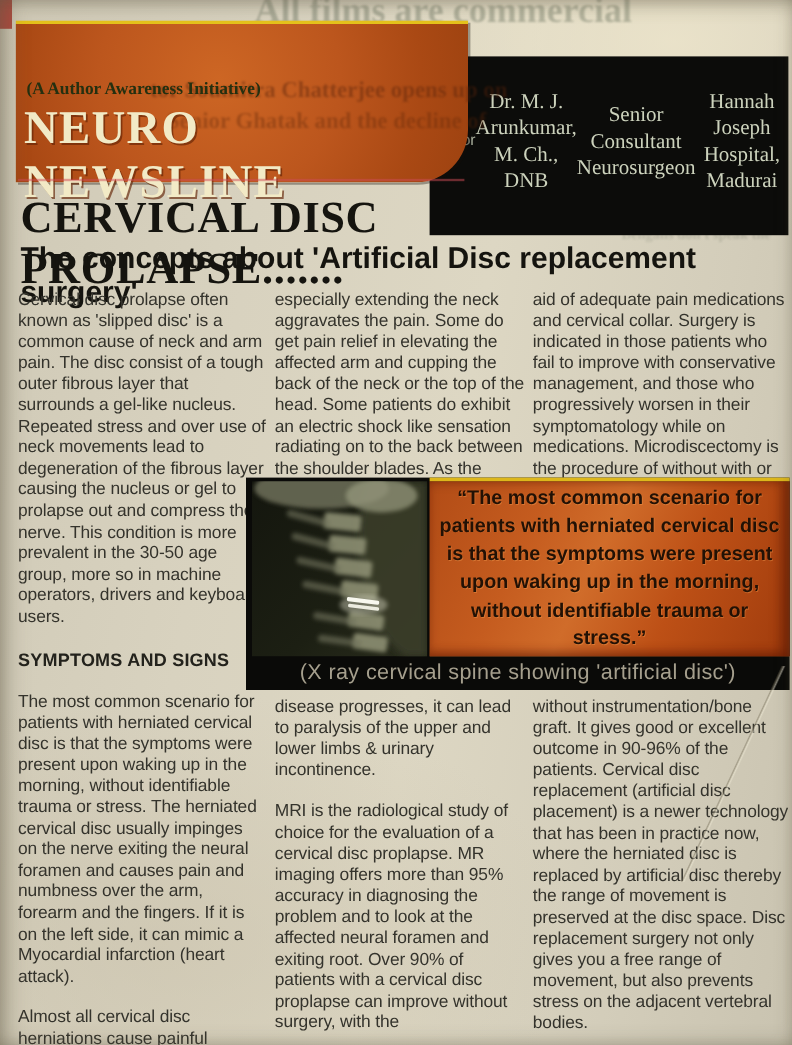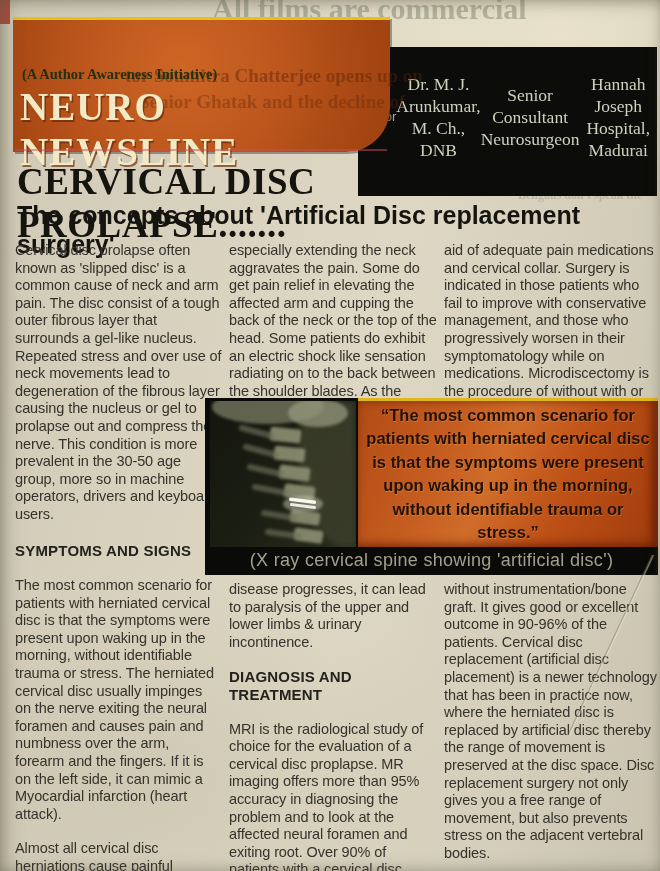--- a/index.html
+++ b/index.html
@@ -170,21 +170,20 @@
       </svg>
       <div class="quote-box">
         <p>“The most common scenario for patients with herniated cervical disc is that the symptoms were present upon waking up in the morning, without identifiable trauma or stress.”</p>
       </div>
     </div>
     <div class="fig-caption">(X ray cervical spine showing 'artificial disc')</div>
   </div>
 
   <div class="col col2b">
     <p>disease progresses, it can lead to paralysis of the upper and lower limbs &amp; urinary incontinence.</p>
-    <h3>DIAGNOSIS AND TREATMENT</h3>
     <p>MRI is the radiological study of choice for the evaluation of a cervical disc proplapse. MR imaging offers more than 95% accuracy in diagnosing the problem and to look at the affected neural foramen and exiting root. Over 90% of patients with a cervical disc proplapse can improve without surgery, with the</p>
   </div>
   <div class="col col3b">
     <p>without instrumentation/bone graft. It gives good or excellent outcome in 90-96% of the patients. Cervical disc replacement (artificial disc placement) is a newer technology that has been in practice now, where the herniated disc is replaced by artificial disc thereby the range of movement is preserved at the disc space. Disc replacement surgery not only gives you a free range of movement, but also prevents stress on the adjacent vertebral bodies.</p>
   </div>
 
   <div class="crease"></div>
 </div>
 
 </body></html>

